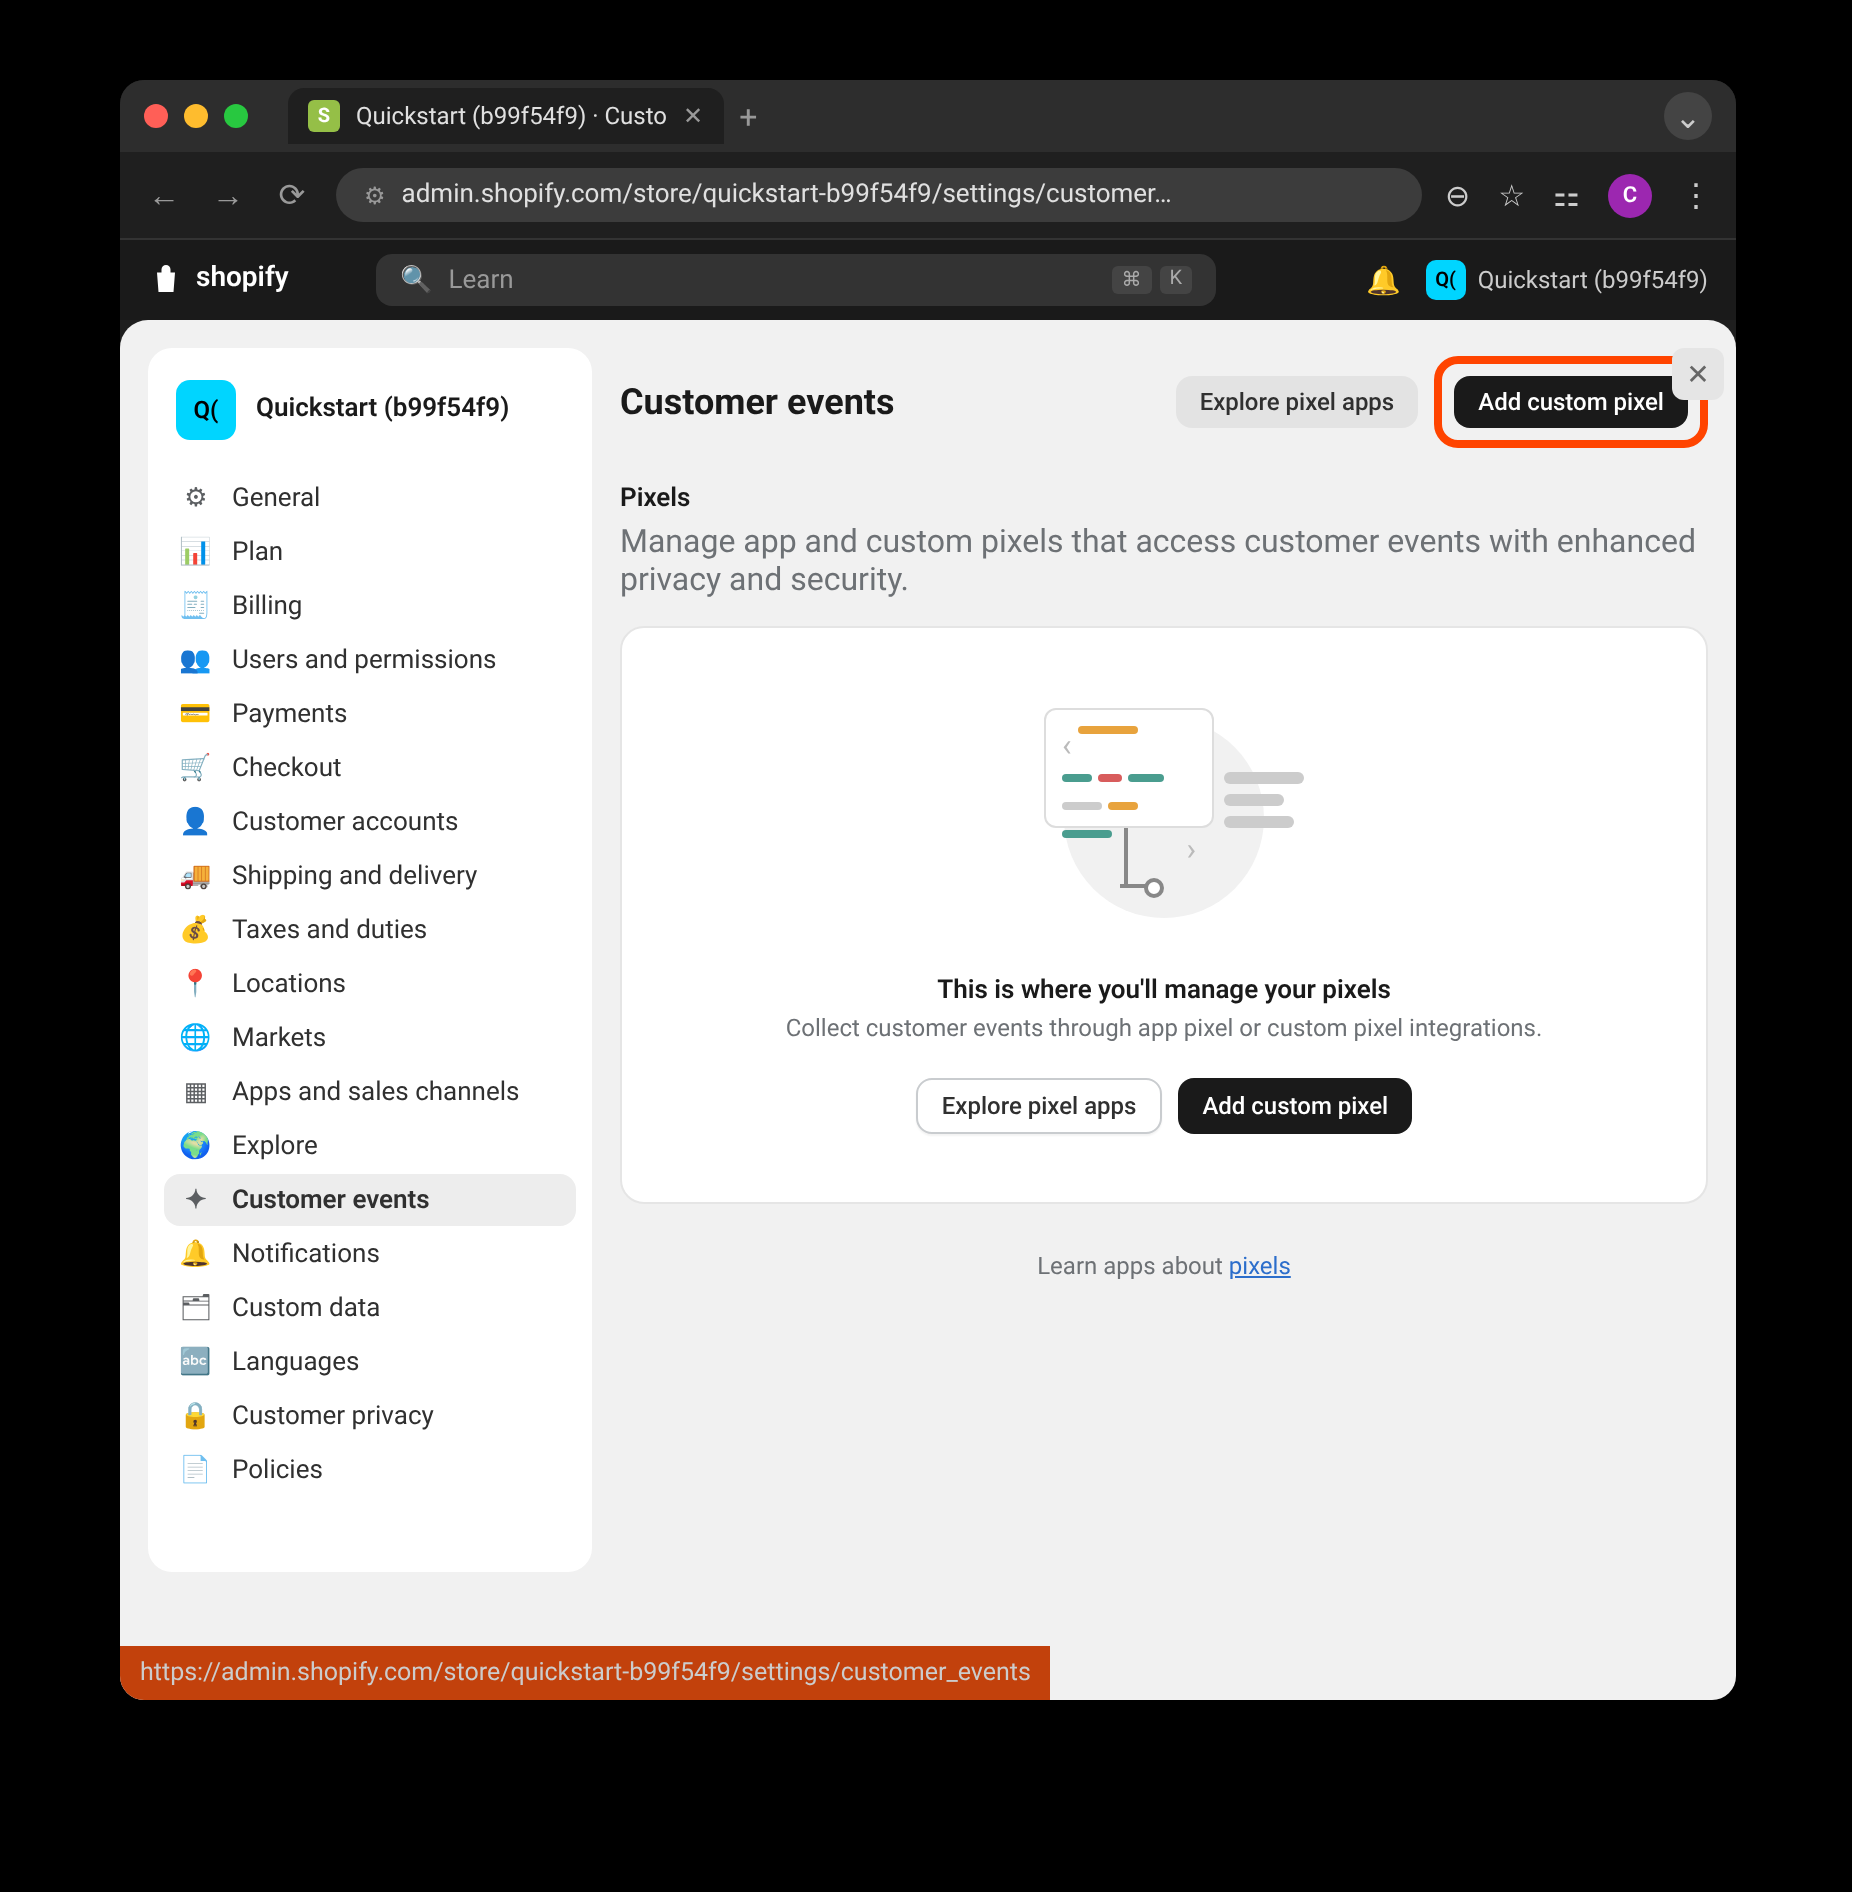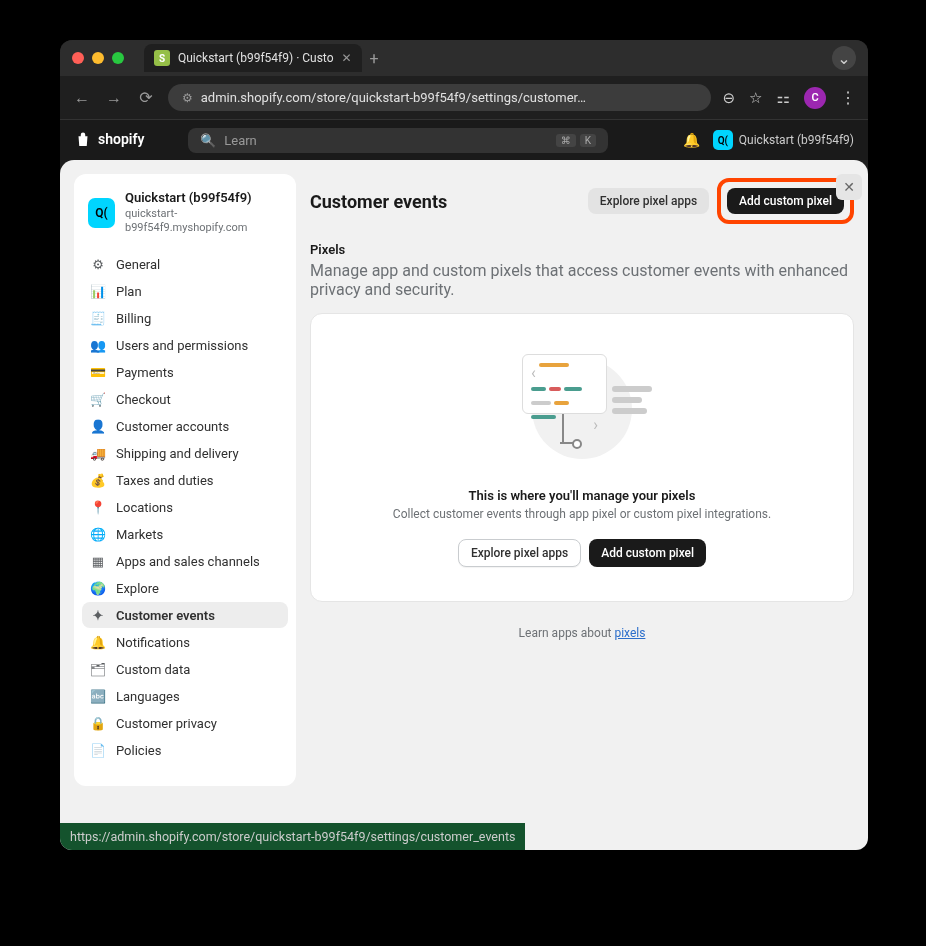--- a/index.html
+++ b/index.html
@@ -80,21 +80,21 @@
 
 .empty-title { font-size: 13px; font-weight: 600; color: #1a1a1a; margin-bottom: 4px; }
 .empty-desc { font-size: 12px; color: #6d7175; margin-bottom: 18px; }
 .empty-actions { display: flex; gap: 8px; justify-content: center; }
 .btn-outline { background: white; border: 1px solid #c9cccf; color: #303030; box-shadow: 0 1px 1px rgba(0,0,0,0.05); }
 .btn-dark { background: #1a1a1a; color: white; }
 
 .learn-more { text-align: center; font-size: 12px; color: #6d7175; margin-top: 24px; }
 .learn-more a { color: #2c6ecb; text-decoration: underline; }
 
-.status-footer { position: absolute; bottom: 0; left: 0; background: #14532d; color: #ccc; font-size: 12.5px; padding: 6px 10px; border-radius: 0; z-index: 10; }
+.status-footer { position: absolute; bottom: 0; left: 0; background: #c2410c; color: #ccc; font-size: 12.5px; padding: 6px 10px; border-radius: 0; z-index: 10; }
 </style>
 </head>
 <body>
 
 <div class="browser-window">
 
   <div class="titlebar">
     <div class="traffic-lights">
       <div class="traffic-dot red"></div>
       <div class="traffic-dot yellow"></div>
@@ -157,21 +157,20 @@
   <div class="content-area">
     <div class="close-panel">✕</div>
 
     <div class="sidebar">
       <div class="store-header">
         <div class="store-icon">
             <span>Q(</span>
           </div>
         <div class="store-info">
           <div class="store-name">Quickstart (b99f54f9)</div>
-          <div class="store-url">quickstart-b99f54f9.myshopify.com</div>
         </div>
       </div>
       <ul class="nav-list" id="nav-list">
           <li class="nav-item">
             <span class="nav-icon">⚙</span>
             <span>General</span>
           </li>
           <li class="nav-item">
             <span class="nav-icon">📊</span>
             <span>Plan</span>

